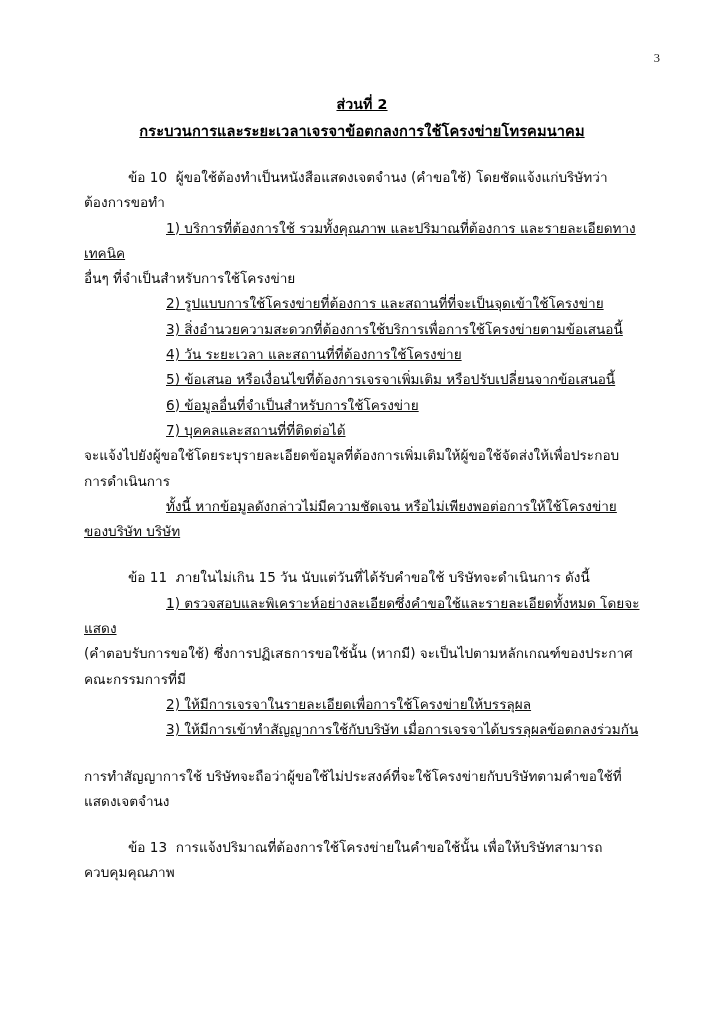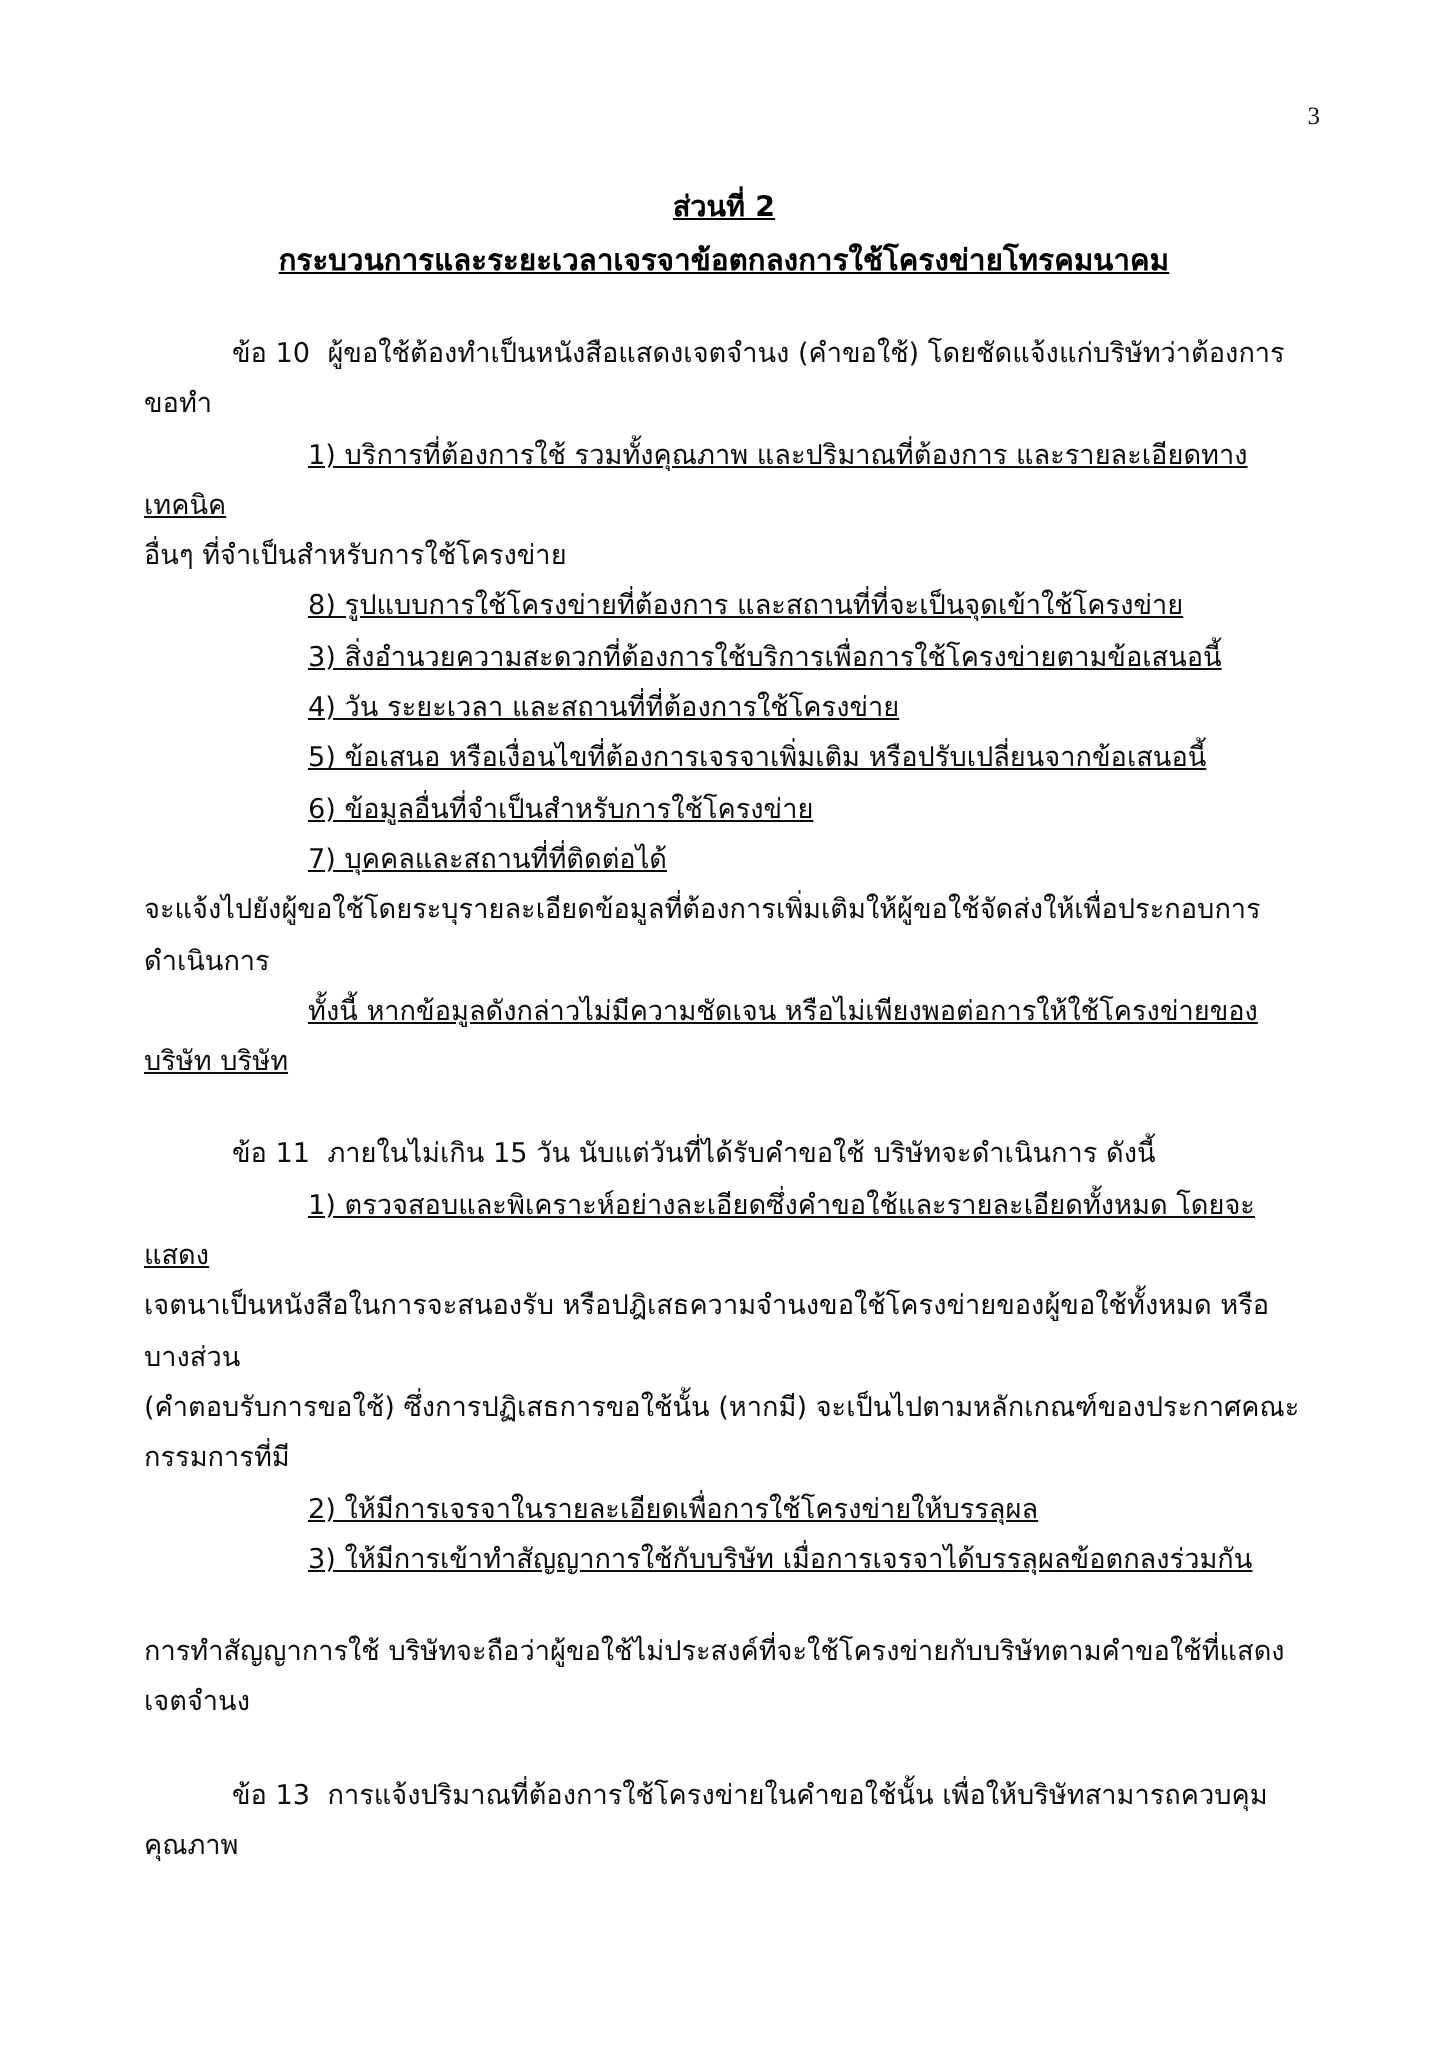--- a/index.html
+++ b/index.html
@@ -52,21 +52,21 @@
     letter-spacing: 0.1px;
     text-decoration: underline;
   }
   .doc-heading.sub {
     font-size: 14.6px;
     line-height: 27px;
   }
 
   
   .block {
-    margin: 0;
+    margin: 12px;
   }
   .block.gap-lg { margin-top: 21px; }
 
   .line {
     font-size: 13.6px;
     line-height: 25.3px;
     white-space: pre-wrap;
     letter-spacing: 0.0px;
     color: #0d0d0d;
   }
@@ -87,36 +87,35 @@
 
     <div class="doc-heading">ส่วนที่ 2</div>
     <div class="doc-heading sub">กระบวนการและระยะเวลาเจรจาข้อตกลงการใช้โครงข่ายโทรคมนาคม</div>
 
     <div class="block gap-lg">
       <div class="line ind-para">ข้อ 10  ผู้ขอใช้ต้องทำเป็นหนังสือแสดงเจตจำนง (คำขอใช้) โดยชัดแจ้งแก่บริษัทว่าต้องการขอทำ</div>
 
       <div class="line ind-item">1) บริการที่ต้องการใช้ รวมทั้งคุณภาพ และปริมาณที่ต้องการ และรายละเอียดทางเทคนิค</div>
       <div class="line ind-none">อื่นๆ ที่จำเป็นสำหรับการใช้โครงข่าย</div>
 
-      <div class="line ind-item">8) รูปแบบการใช้โครงข่ายที่ต้องการ และสถานที่ที่จะเป็นจุดเข้าใช้โครงข่าย</div>
+      <div class="line ind-item">2) รูปแบบการใช้โครงข่ายที่ต้องการ และสถานที่ที่จะเป็นจุดเข้าใช้โครงข่าย</div>
       <div class="line ind-item">3) สิ่งอำนวยความสะดวกที่ต้องการใช้บริการเพื่อการใช้โครงข่ายตามข้อเสนอนี้</div>
       <div class="line ind-item">4) วัน ระยะเวลา และสถานที่ที่ต้องการใช้โครงข่าย</div>
       <div class="line ind-item">5) ข้อเสนอ หรือเงื่อนไขที่ต้องการเจรจาเพิ่มเติม หรือปรับเปลี่ยนจากข้อเสนอนี้</div>
       <div class="line ind-item">6) ข้อมูลอื่นที่จำเป็นสำหรับการใช้โครงข่าย</div>
       <div class="line ind-item">7) บุคคลและสถานที่ที่ติดต่อได้</div>
 
       <div class="line ind-none">จะแจ้งไปยังผู้ขอใช้โดยระบุรายละเอียดข้อมูลที่ต้องการเพิ่มเติมให้ผู้ขอใช้จัดส่งให้เพื่อประกอบการดำเนินการ</div>
       <div class="line ind-item">ทั้งนี้ หากข้อมูลดังกล่าวไม่มีความชัดเจน หรือไม่เพียงพอต่อการให้ใช้โครงข่ายของบริษัท บริษัท</div>
     </div>
 
     <div class="block gap-lg">
       <div class="line ind-para">ข้อ 11  ภายในไม่เกิน 15 วัน นับแต่วันที่ได้รับคำขอใช้ บริษัทจะดำเนินการ ดังนี้</div>
 
       <div class="line ind-item">1) ตรวจสอบและพิเคราะห์อย่างละเอียดซึ่งคำขอใช้และรายละเอียดทั้งหมด โดยจะแสดง</div>
-      <div class="line ind-none">เจตนาเป็นหนังสือในการจะสนองรับ หรือปฎิเสธความจำนงขอใช้โครงข่ายของผู้ขอใช้ทั้งหมด หรือบางส่วน</div>
       <div class="line ind-none">(คำตอบรับการขอใช้) ซึ่งการปฏิเสธการขอใช้นั้น (หากมี) จะเป็นไปตามหลักเกณฑ์ของประกาศคณะกรรมการที่มี</div>
 
       <div class="line ind-item">2) ให้มีการเจรจาในรายละเอียดเพื่อการใช้โครงข่ายให้บรรลุผล</div>
       <div class="line ind-item">3) ให้มีการเข้าทำสัญญาการใช้กับบริษัท เมื่อการเจรจาได้บรรลุผลข้อตกลงร่วมกัน</div>
     </div>
 
     <div class="block gap-lg">
       <div class="line ind-none">การทำสัญญาการใช้ บริษัทจะถือว่าผู้ขอใช้ไม่ประสงค์ที่จะใช้โครงข่ายกับบริษัทตามคำขอใช้ที่แสดงเจตจำนง</div>
     </div>
 

